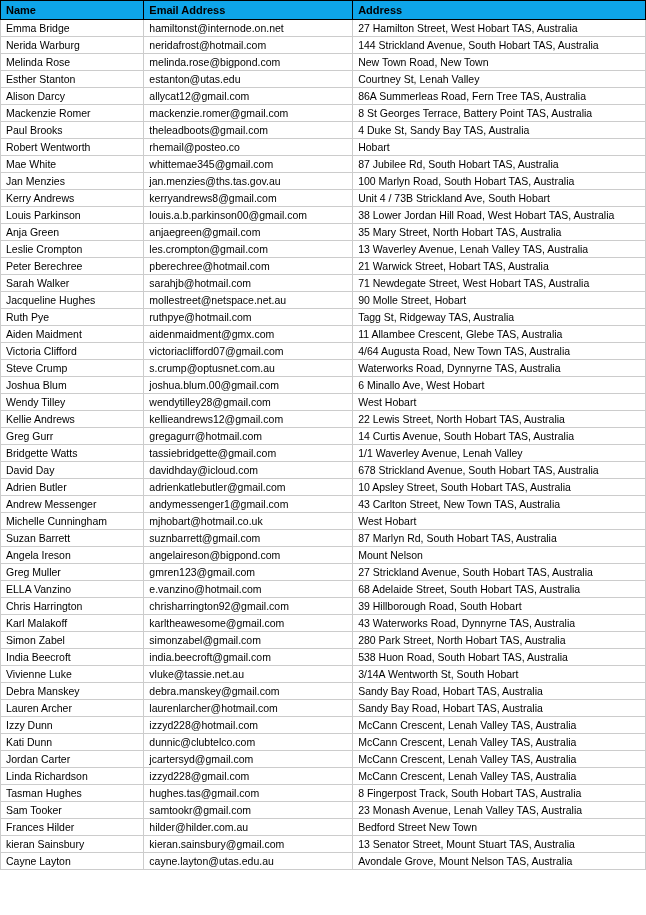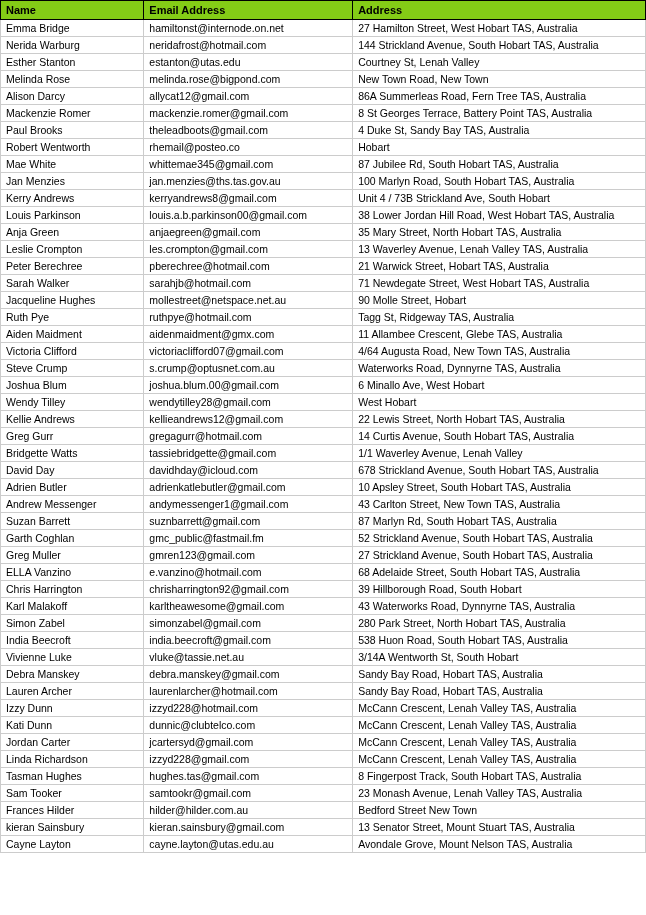--- a/index.html
+++ b/index.html
@@ -8,21 +8,21 @@
       font-size: 11px;
       background: #fff;
       width: 646px;
       min-height: 915px;
     }
     table {
       width: 100%;
       border-collapse: collapse;
     }
     thead tr th {
-      background: #84cc16;
+      background: #0ea5e9;
       border: 1px solid #000;
       padding: 3px 5px;
       text-align: left;
       font-weight: bold;
       font-size: 11px;
     }
     tbody tr td {
       border: 1px solid #ccc;
       padding: 2px 5px;
       font-size: 10.5px;
@@ -55,30 +55,30 @@
         <td>Emma Bridge</td>
         <td>hamiltonst@internode.on.net</td>
         <td>27 Hamilton Street, West Hobart TAS, Australia</td>
       </tr>
       <tr>
         <td>Nerida Warburg</td>
         <td>neridafrost@hotmail.com</td>
         <td>144 Strickland Avenue, South Hobart TAS, Australia</td>
       </tr>
       <tr>
+        <td>Melinda Rose</td>
+        <td>melinda.rose@bigpond.com</td>
+        <td>New Town Road, New Town</td>
+      </tr>
+      <tr>
         <td>Esther Stanton</td>
         <td>estanton@utas.edu</td>
         <td>Courtney St, Lenah Valley</td>
       </tr>
       <tr>
-        <td>Melinda Rose</td>
-        <td>melinda.rose@bigpond.com</td>
-        <td>New Town Road, New Town</td>
-      </tr>
-      <tr>
         <td>Alison Darcy</td>
         <td>allycat12@gmail.com</td>
         <td>86A Summerleas Road, Fern Tree TAS, Australia</td>
       </tr>
       <tr>
         <td>Mackenzie Romer</td>
         <td>mackenzie.romer@gmail.com</td>
         <td>8 St Georges Terrace, Battery Point TAS, Australia</td>
       </tr>
       <tr>
@@ -190,28 +190,33 @@
         <td>Adrien Butler</td>
         <td>adrienkatlebutler@gmail.com</td>
         <td>10 Apsley Street, South Hobart TAS, Australia</td>
       </tr>
       <tr>
         <td>Andrew Messenger</td>
         <td>andymessenger1@gmail.com</td>
         <td>43 Carlton Street, New Town TAS, Australia</td>
       </tr>
       <tr>
+        <td>Michelle Cunningham</td>
+        <td>mjhobart@hotmail.co.uk</td>
+        <td>West Hobart</td>
+      </tr>
+      <tr>
         <td>Suzan Barrett</td>
         <td>suznbarrett@gmail.com</td>
         <td>87 Marlyn Rd, South Hobart TAS, Australia</td>
       </tr>
       <tr>
-        <td>Garth Coghlan</td>
-        <td>gmc_public@fastmail.fm</td>
-        <td>52 Strickland Avenue, South Hobart TAS, Australia</td>
+        <td>Angela Ireson</td>
+        <td>angelaireson@bigpond.com</td>
+        <td>Mount Nelson</td>
       </tr>
       <tr>
         <td>Greg Muller</td>
         <td>gmren123@gmail.com</td>
         <td>27 Strickland Avenue, South Hobart TAS, Australia</td>
       </tr>
       <tr>
         <td>ELLA Vanzino</td>
         <td>e.vanzino@hotmail.com</td>
         <td>68 Adelaide Street, South Hobart TAS, Australia</td>

